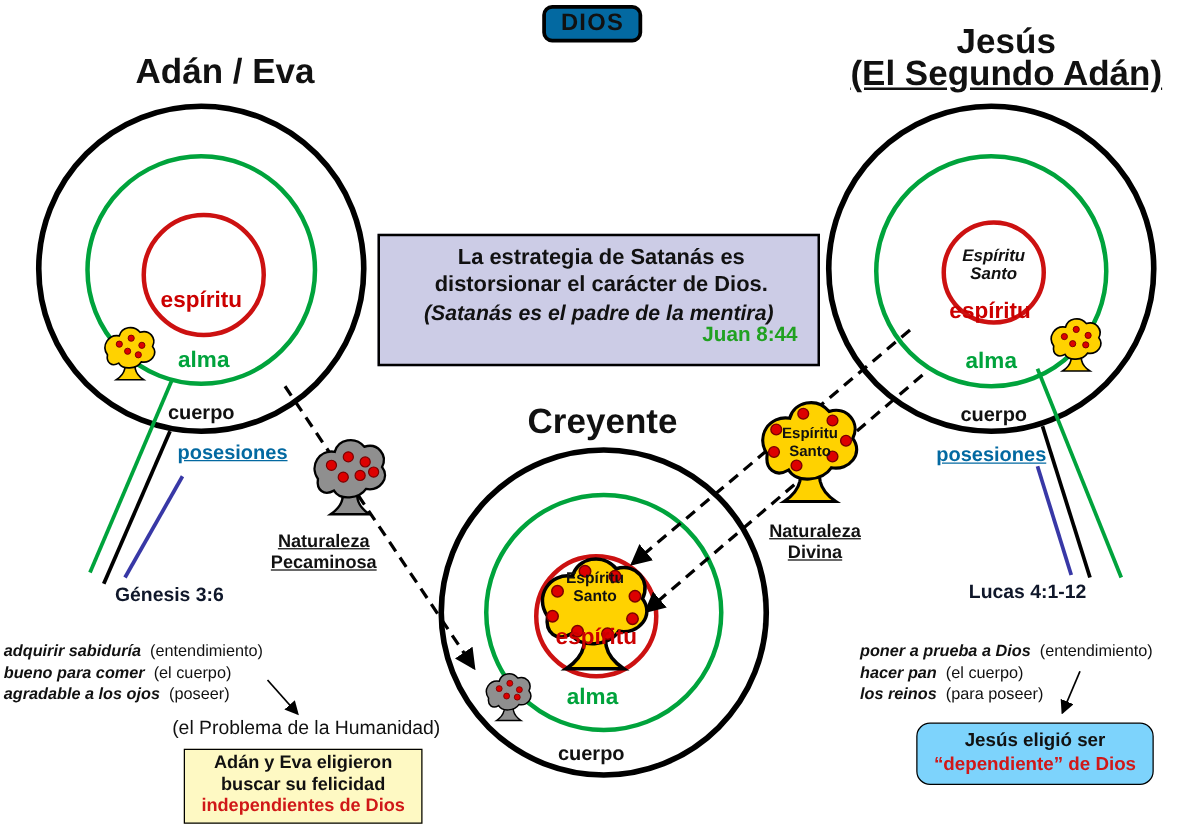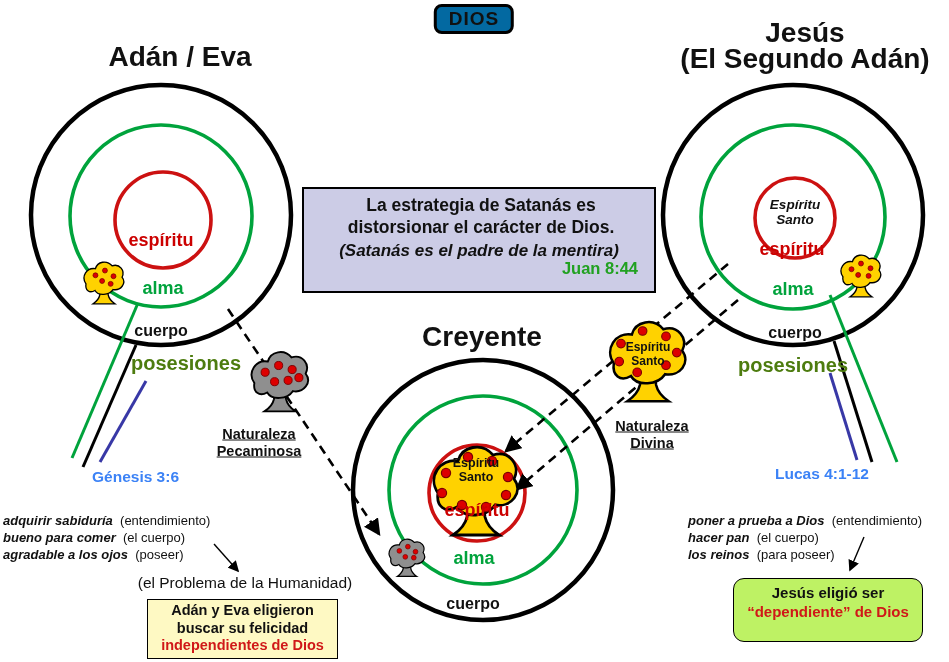--- a/index.html
+++ b/index.html
@@ -9,22 +9,22 @@
   }
   .stage svg.layer{position:absolute;left:0;top:0;z-index:1;}
   .txt{position:absolute;z-index:2;white-space:nowrap;}
   .ctr{transform:translate(-50%,-50%);text-align:center;}
   .b{font-weight:bold;}
   .i{font-style:italic;}
   .t-title{font-size:28px;font-weight:bold;}
   .t-esp{font-size:18px;font-weight:bold;color:#cc0000;}
   .t-alma{font-size:18px;font-weight:bold;color:#00a33c;}
   .t-cuerpo{font-size:16px;font-weight:bold;color:#111;}
-  .t-pos{font-size:20px;font-weight:bold;color:#4d7c0f;}
-  .t-ref{font-size:15.5px;font-weight:bold;color:#3b82f6;}
+  .t-pos{font-size:16px;font-weight:bold;color:#0369a1;text-decoration:underline;}
+  .t-ref{font-size:15.5px;font-weight:bold;color:#0f172a;}
   .t-treelabel{font-size:14.5px;font-weight:bold;line-height:16.5px;text-decoration:underline;}
   .t-treetext{font-size:12.5px;font-weight:bold;line-height:13.5px;color:#111;}
   .dios-box{
     background:#0369a1;border:3.5px solid #000;border-radius:8px;
     padding:1px 12px;font-size:19px;font-weight:bold;letter-spacing:1px;
   }
   .biblia-box{
     left:303px;top:33px;width:349px;height:150px;background:#fff;
     border:4px solid #000;box-sizing:border-box;text-align:center;
   }
@@ -43,23 +43,23 @@
   .satanas-ref{font-size:16.5px;font-weight:bold;color:#21a121;text-align:right;padding-right:16px;margin-top:-2px;}
   .list{font-size:13px;line-height:17.2px;margin-top:21px;}
   .list .b{font-style:italic;}
   .problema{font-size:15.5px;}
   .adan-box{
     left:147px;top:599px;width:191px;background:#fef9c3;border:1.8px solid #000;
     box-sizing:border-box;text-align:center;font-size:14.5px;font-weight:bold;
     line-height:17.5px;padding:2px 0 3px 0;
   }
   .jesus-box{
-    left:733px;top:578px;width:190px;background:#bef264;border:1.8px solid #000;
+    left:733px;top:578px;width:190px;background:#7dd3fc;border:1.8px solid #000;
     border-radius:11px;box-sizing:border-box;text-align:center;font-size:15px;
-    font-weight:bold;line-height:19px;padding:4px 0 20px 0;
+    font-weight:bold;line-height:19px;padding:4px 0 6px 0;
   }
   .red{color:#d01818;}
 </style>
 </head>
 <body>
 
 <div class="stage">
 
   <svg class="layer" width="949" height="662" viewBox="0 0 949 662">
     <defs>
@@ -191,21 +191,21 @@
     <div class="satanas-ref">Juan 8:44</div>
   </div>
 
   <div class="txt ctr t-title" style="left:180px;top:57px;">Adán / Eva</div>
   <div class="txt ctr t-esp" style="left:161px;top:240px;">espíritu</div>
   <div class="txt ctr t-alma" style="left:163px;top:288px;">alma</div>
   <div class="txt ctr t-cuerpo" style="left:161px;top:331px;">cuerpo</div>
   <div class="txt ctr t-pos" style="left:186px;top:363px;">posesiones</div>
 
   <div class="txt ctr t-title" style="left:805px;top:33px;">Jesús</div>
-  <div class="txt ctr t-title" style="left:805px;top:59px;">(El Segundo Adán)</div>
+  <div class="txt ctr t-title" style="left:805px;top:59px;text-decoration:underline;">(El Segundo Adán)</div>
   <div class="txt ctr b i" style="left:795px;top:212px;font-size:13.5px;line-height:14.5px;">
     <div>Espíritu</div>
     <div>Santo</div>
   </div>
   <div class="txt ctr t-esp" style="left:792px;top:249px;">espíritu</div>
   <div class="txt ctr t-alma" style="left:793px;top:289px;">alma</div>
   <div class="txt ctr t-cuerpo" style="left:795px;top:333px;">cuerpo</div>
   <div class="txt ctr t-pos" style="left:793px;top:365px;">posesiones</div>
 
   <div class="txt ctr t-title" style="left:482px;top:337px;">Creyente</div>

